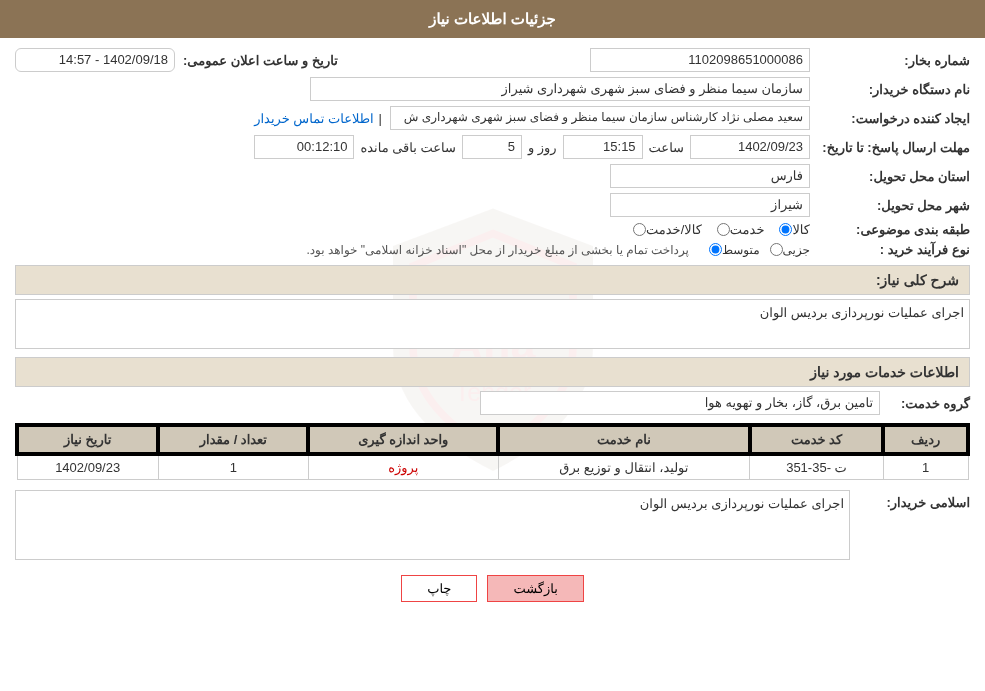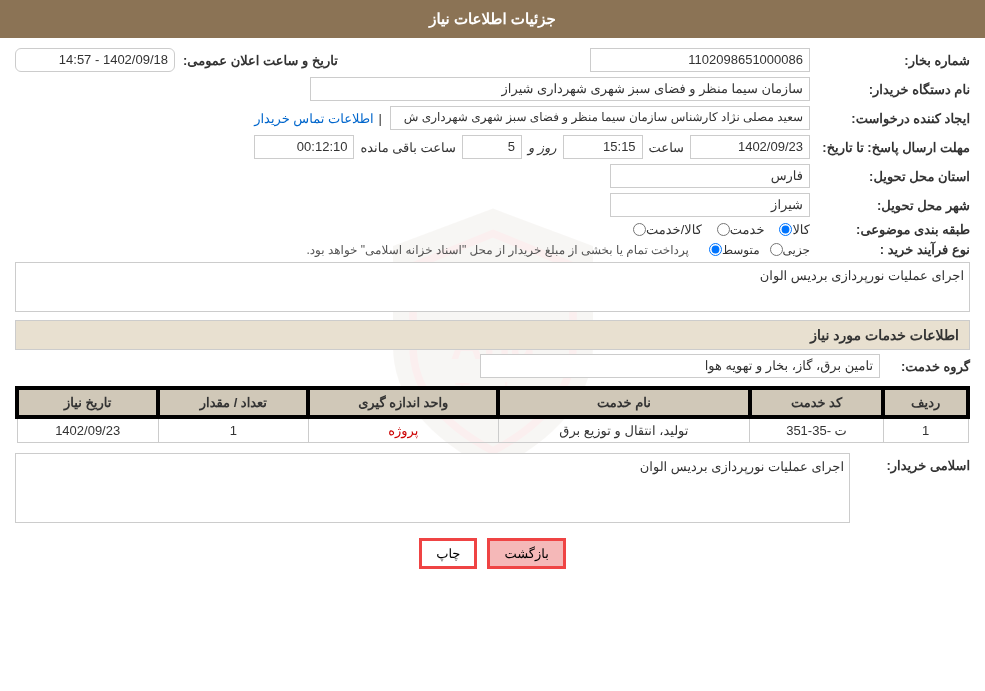--- a/index.html
+++ b/index.html
@@ -90,22 +90,22 @@
     }
     .services-table tr:nth-child(even) { background: #f9f9f9; }
     .btn-row {
       display: flex;
       justify-content: center;
       gap: 10px;
       margin-top: 15px;
       margin-bottom: 10px;
     }
     .btn {
-      padding: 5px 14px;
-      border: 3px solid #ef4444;
+      padding: 5px 25px;
+      border: 1px solid #ef4444;
       cursor: pointer;
       font-family: Tahoma, Arial, sans-serif;
       font-size: 13px;
     }
     .btn-print { background: #fff; }
     .btn-back { background: #f5b8b8; }
     .main-info-row {
       display: flex;
       align-items: center;
       margin-bottom: 5px;
@@ -172,21 +172,21 @@
         <div class="input-field" style="width:420px; font-size:12px;">سعید مصلی نژاد کارشناس سازمان سیما منظر و فضای سبز شهری شهرداری ش</div>
         <span style="margin-right:8px; margin-left:5px;">|</span>
         <span class="link-blue">اطلاعات تماس خریدار</span>
       </div>
 
       <div class="main-info-row">
         <div class="main-info-label">مهلت ارسال پاسخ: تا تاریخ:</div>
         <div class="input-field input-date">1402/09/23</div>
         <span style="margin: 0 6px;">ساعت</span>
         <div class="input-field input-time">15:15</div>
-        <span style="margin: 0 6px; font-style: italic;">روز و</span>
+        <span style="margin: 0 6px;">روز و</span>
         <div class="input-field input-days">5</div>
         <span style="margin: 0 6px;">ساعت باقی مانده</span>
         <div class="input-field input-remain">00:12:10</div>
       </div>
 
       <div class="main-info-row">
         <div class="main-info-label">استان محل تحویل:</div>
         <div class="input-field" style="width:200px;">فارس</div>
       </div>
 
@@ -221,20 +221,23 @@
             <input type="radio" name="process" style="">
           </label>
           <label class="radio-item">
             <span>متوسط</span>
             <input type="radio" name="process" checked="" style="">
           </label>
           <span style="margin-right:10px; font-size:12px; color:#555;">پرداخت تمام یا بخشی از مبلغ خریدار از محل "اسناد خزانه اسلامی" خواهد بود.</span>
         </div>
       </div>
 
+      <div class="section-header">
+        <span>شرح کلی نیاز:</span>
+      </div>
       <div class="main-info-row" style="margin-bottom:8px;">
         <div style="flex:1; border:1px solid #ccc; padding:5px; min-height:50px; text-align:right; background:#fff;">اجرای عملیات نورپردازی بردیس الوان</div>
       </div>
 
       <div class="section-header">
         <span>اطلاعات خدمات مورد نیاز</span>
       </div>
 
       <div class="main-info-row" style="margin-bottom:6px;">
         <div style="font-weight:bold; width:90px; text-align:right;">گروه خدمت:</div>

